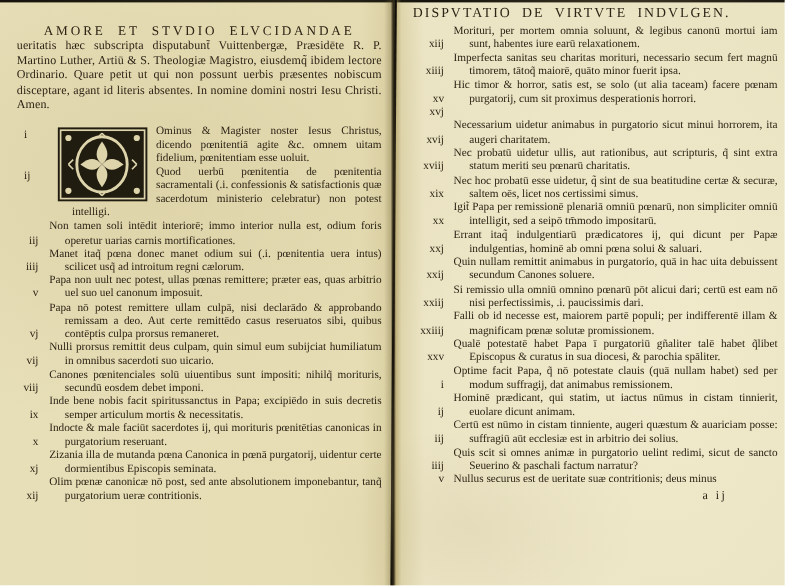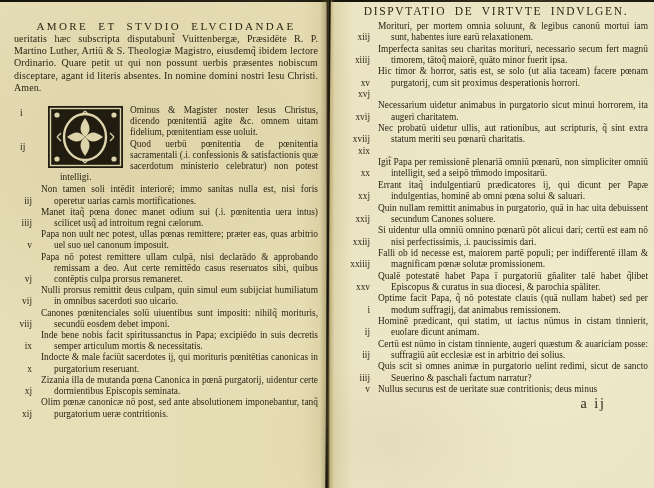--- a/index.html
+++ b/index.html
@@ -68,30 +68,30 @@
     flex: none; width: 27px; text-align: right; padding-right: 9px;
     font-size: 9.4px; line-height: 11.2px;
   }
   .ttext {
     flex: 1; font-size: 9.4px; line-height: 11.2px;
     padding-left: 13px; text-indent: -13px; text-align: justify;
   }
 
   
   .rp-heading {
-    text-align: center;
+    text-align: left;
     font-size: 11.5px; letter-spacing: 1.7px; word-spacing: 4px;
     white-space: nowrap; margin-bottom: 4px; font-weight: 500;
   }
   #right-page .tnum  { width: 34px; padding-right: 8px; line-height: 11.35px; font-size: 9.4px; }
   #right-page .ttext { line-height: 11.35px; font-size: 9.4px; }
 
   .signature {
     text-align: right; padding-right: 42px; margin-top: 1px;
-    font-size: 14px; letter-spacing: 2px;
+    font-size: 10px; letter-spacing: 2px;
   }
 </style>
 </head>
 <body>
 
 <div id="scan">
 
   <div class="top-edge"></div>
 
   <div class="page" id="left-page">
@@ -124,21 +124,21 @@
 
       <div class="fb-text">
         <span class="t">Ominus &amp; Magister noster Iesus Christus, dicendo pœnitentiā agite &amp;c. omnem uitam fidelium, pœnitentiam esse uoluit.</span>
         <span class="t">Quod uerbū pœnitentia de pœnitentia sacramentali (.i. confessionis &amp; satisfactionis quæ sacerdotum ministerio celebratur) non potest intelligi.</span>
       </div>
     </div>
 
     <div class="theses" id="left-theses">
   <div class="thesis">
     <span class="tnum">iij</span>
-    <span class="ttext">Non tamen soli intēdit interiorē; immo sanitas nulla est, nisi foris operetur uarias carnis mortificationes.</span>
+    <span class="ttext">Non tamen soli intēdit interiorē; immo interior nulla est, odium foris operetur uarias carnis mortificationes.</span>
   </div>
 
   <div class="thesis">
     <span class="tnum">iiij</span>
     <span class="ttext">Manet itaq̃ pœna donec manet odium sui (.i. pœnitentia uera intus) scilicet usq̃ ad introitum regni cælorum.</span>
   </div>
 
   <div class="thesis">
     <span class="tnum">v</span>
     <span class="ttext">Papa non uult nec potest, ullas pœnas remittere; præter eas, quas arbitrio uel suo uel canonum imposuit.</span>
@@ -210,40 +210,41 @@
     <span class="ttext">Necessarium uidetur animabus in purgatorio sicut minui horrorem, ita augeri charitatem.</span>
   </div>
 
   <div class="thesis">
     <span class="tnum">xviij</span>
     <span class="ttext">Nec probatū uidetur ullis, aut rationibus, aut scripturis, q̃ sint extra statum meriti seu pœnarū charitatis.</span>
   </div>
 
   <div class="thesis">
     <span class="tnum">xix</span>
+    <span class="ttext">Nec hoc probatū esse uidetur, q̃ sint de sua beatitudine certæ &amp; securæ, saltem oēs, licet nos certissimi simus.</span>
   </div>
 
   <div class="thesis">
     <span class="tnum">xx</span>
     <span class="ttext">Igit̃ Papa per remissionē plenariā omniū pœnarū, non simpliciter omniū intelligit, sed a seipō tm̄modo impositarū.</span>
   </div>
 
   <div class="thesis">
     <span class="tnum">xxj</span>
     <span class="ttext">Errant itaq̃ indulgentiarū prædicatores ij, qui dicunt per Papæ indulgentias, hominē ab omni pœna solui &amp; saluari.</span>
   </div>
 
   <div class="thesis">
     <span class="tnum">xxij</span>
     <span class="ttext">Quin nullam remittit animabus in purgatorio, quā in hac uita debuissent secundum Canones soluere.</span>
   </div>
 
   <div class="thesis">
     <span class="tnum">xxiij</span>
-    <span class="ttext">Si uidentur ulla omniū omnino pœnarū pōt alicui dari; certū est eam nō nisi perfectissimis, .i. paucissimis dari.</span>
+    <span class="ttext">Si remissio ulla omniū omnino pœnarū pōt alicui dari; certū est eam nō nisi perfectissimis, .i. paucissimis dari.</span>
   </div>
 
   <div class="thesis">
     <span class="tnum">xxiiij</span>
     <span class="ttext">Falli ob id necesse est, maiorem partē populi; per indifferentē illam &amp; magnificam pœnæ solutæ promissionem.</span>
   </div>
 
   <div class="thesis">
     <span class="tnum">xxv</span>
     <span class="ttext">Qualē potestatē habet Papa ī purgatoriū gñaliter talē habet q̃libet Episcopus &amp; curatus in sua diocesi, &amp; parochia spāliter.</span>

